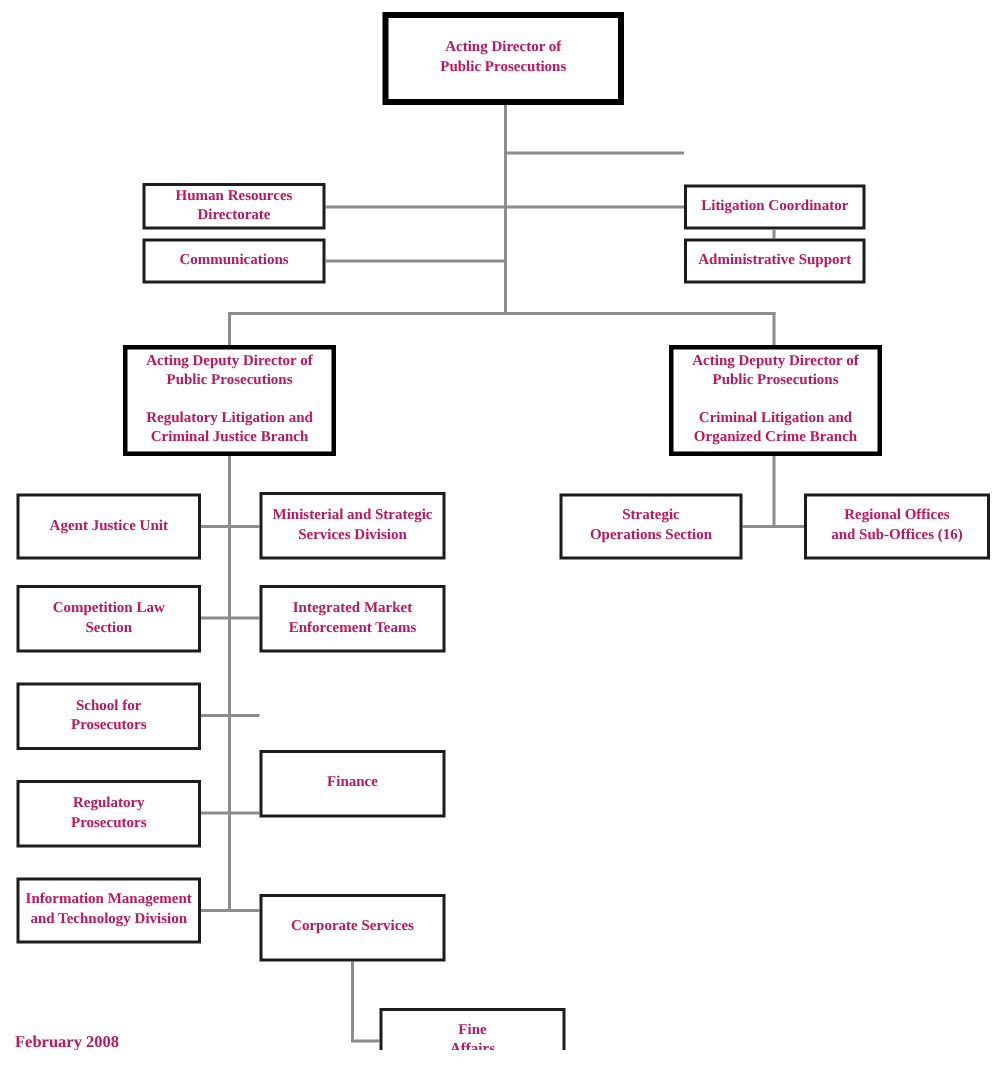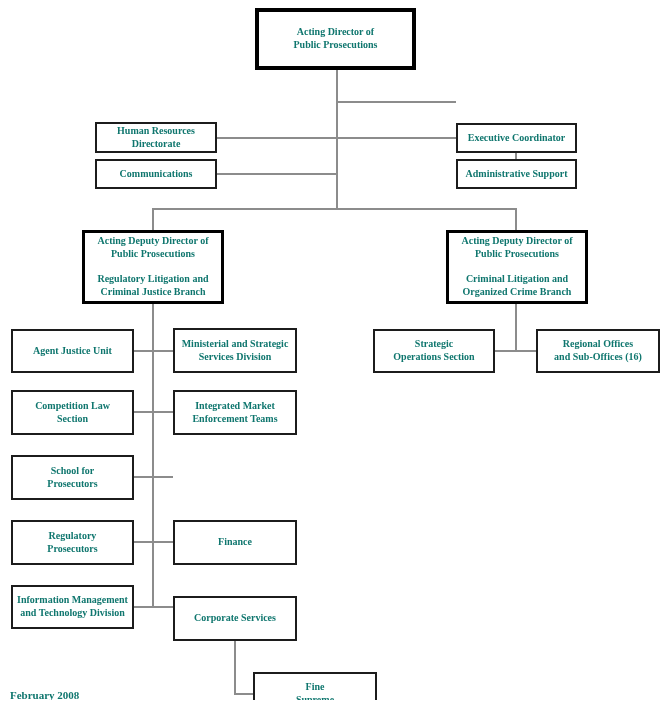--- a/index.html
+++ b/index.html
@@ -2,21 +2,21 @@
 <html><head>
 <meta charset="utf-8">
 <style>
   html, body { margin: 0; padding: 0; background: #ffffff; }
   .stage {
     position: relative;
     width: 670px;
     height: 700px;
     background: #ffffff;
     font-family: "Liberation Serif", "DejaVu Serif", serif;
-    color: #0f766e;
+    color: #be185d;
     overflow: hidden;
   }
   .box {
     position: absolute;
     box-sizing: border-box;
     background: #ffffff;
     border: 2px solid #1c1c1c;
     display: flex;
     align-items: center;
     justify-content: center;
@@ -68,21 +68,21 @@
   <div class="line" style="left:495px;top:350px;width:41px;height:2px"></div>
   <div class="line" style="left:234px;top:629px;width:2px;height:65px"></div>
   <div class="line" style="left:234px;top:693px;width:19px;height:2px"></div>
 
   <div class="box thick" style="left:255px;top:8px;width:161px;height:62px">
     <span class="lbl">Acting Director of
 Public Prosecutions</span>
   </div>
 
   <div class="box" style="left:456px;top:123px;width:121px;height:30px">
-    <span class="lbl">Executive Coordinator</span>
+    <span class="lbl">Litigation Coordinator</span>
   </div>
   <div class="box" style="left:456px;top:159px;width:121px;height:30px">
     <span class="lbl">Administrative Support</span>
   </div>
 
   <div class="box" style="left:95px;top:122px;width:122px;height:31px">
     <span class="lbl">Human Resources
 Directorate</span>
   </div>
   <div class="box" style="left:95px;top:159px;width:122px;height:30px">
@@ -125,29 +125,29 @@
   </div>
 
   <div class="box" style="left:173px;top:390px;width:124px;height:45px">
     <span class="lbl">Integrated Market
 Enforcement Teams</span>
   </div>
   <div class="box" style="left:173px;top:328px;width:124px;height:45px">
     <span class="lbl">Ministerial and Strategic
 Services Division</span>
   </div>
-  <div class="box" style="left:173px;top:520px;width:124px;height:45px">
+  <div class="box" style="left:173px;top:500px;width:124px;height:45px">
     <span class="lbl">Finance</span>
   </div>
   <div class="box" style="left:173px;top:596px;width:124px;height:45px">
     <span class="lbl">Corporate Services</span>
   </div>
   <div class="box" style="left:253px;top:672px;width:124px;height:44px">
     <span class="lbl">Fine
-Supreme</span>
+Affairs</span>
   </div>
 
   <div class="box" style="left:373px;top:329px;width:122px;height:44px">
     <span class="lbl">Strategic
 Operations Section</span>
   </div>
   <div class="box" style="left:536px;top:329px;width:124px;height:44px">
     <span class="lbl">Regional Offices
 and Sub-Offices (16)</span>
   </div>

